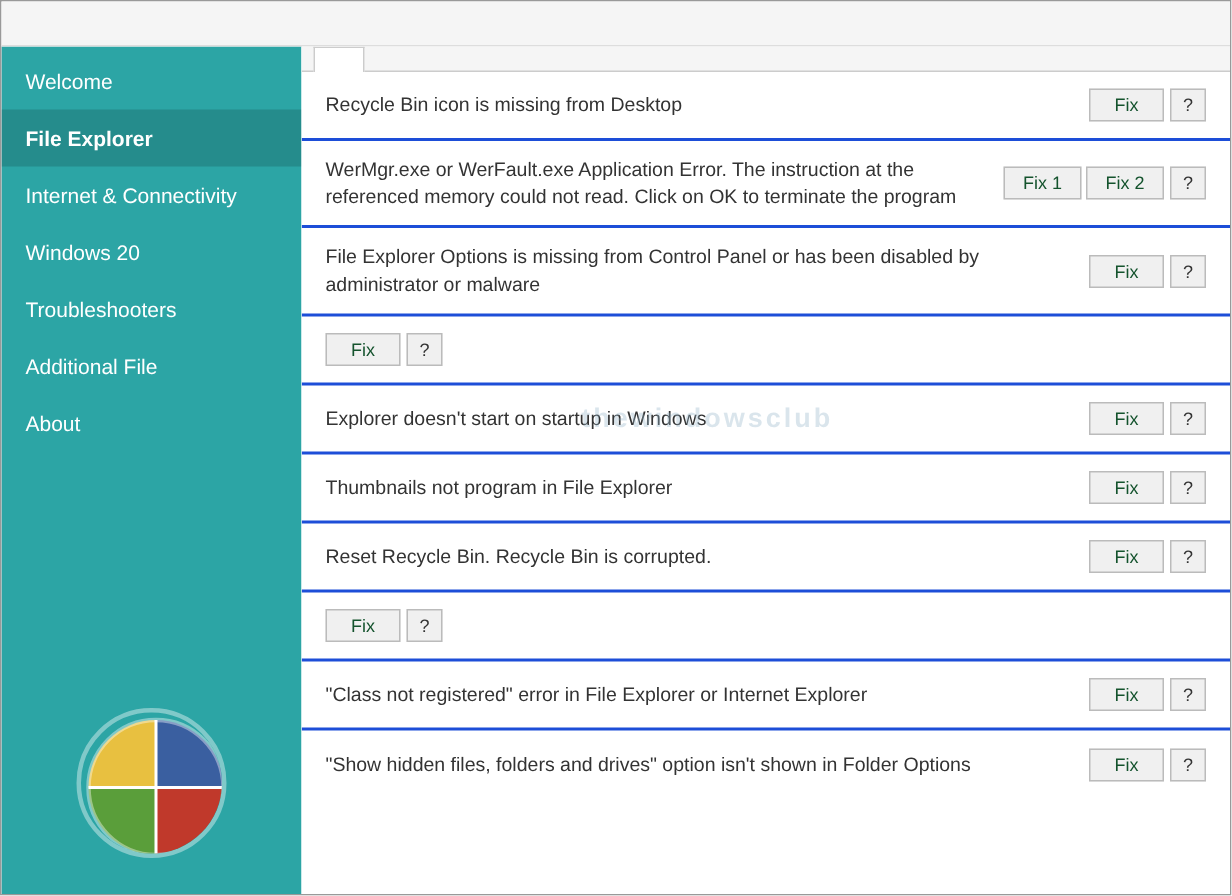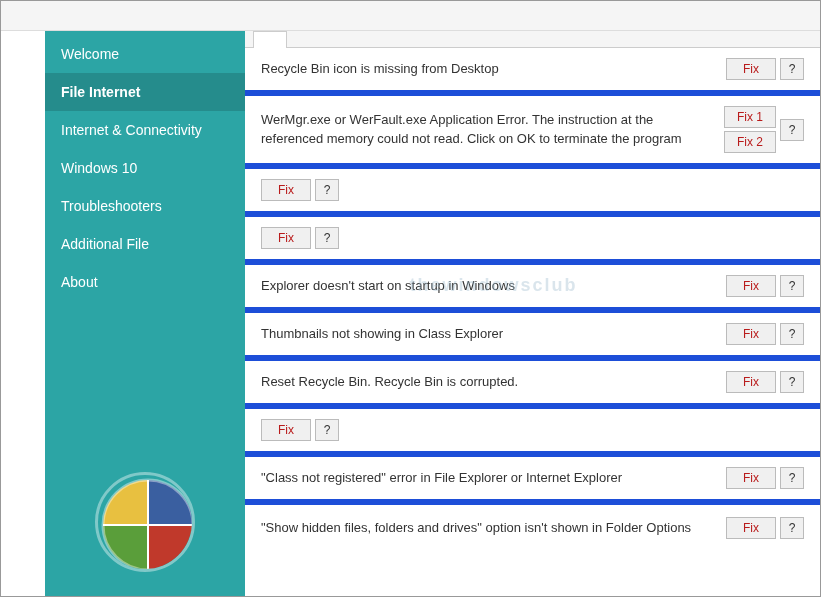--- a/index.html
+++ b/index.html
@@ -54,21 +54,20 @@
       flex: 1;
       overflow: hidden;
     }
     .sidebar {
       width: 200px;
       background: #2ca5a5;
       display: flex;
       flex-direction: column;
       color: #fff;
       flex-shrink: 0;
-      margin-left: 44px;
     }
     .sidebar-nav {
       flex: 1;
       padding-top: 4px;
     }
     .sidebar-item {
       padding: 11px 16px;
       cursor: pointer;
       font-size: 14px;
       color: #fff;
@@ -123,21 +122,21 @@
     }
     .content-area {
       flex: 1;
       overflow-y: auto;
       padding: 0;
     }
     .fix-row {
       display: flex;
       align-items: center;
       padding: 10px 16px;
-      border-bottom: 6px solid #1d4ed8;
+      border-bottom: 2px solid #1d4ed8;
       min-height: 46px;
     }
     .fix-row:last-child { border-bottom: none; }
     .fix-text {
       flex: 1;
       color: #333;
       font-size: 13px;
       line-height: 1.4;
       padding-right: 12px;
     }
@@ -156,21 +155,21 @@
       flex-shrink: 0;
       align-items: center;
     }
     .btn-fix {
       background: #f0f0f0;
       border: 1px solid #bbb;
       padding: 3px 12px;
       font-size: 12px;
       cursor: pointer;
       min-width: 50px;
-      color: #b91c1c;
+      color: #14532d;
     }
     .btn-help {
       background: #f0f0f0;
       border: 1px solid #bbb;
       padding: 3px 6px;
       font-size: 12px;
       cursor: pointer;
       color: #333;
       min-width: 24px;
     }
@@ -200,23 +199,23 @@
       <button class="titlebar-btn close"></button>
     </div>
   </div>
 
   <div class="content">
 
     <div class="sidebar">
       <div class="sidebar-nav">
 
       <div class="sidebar-item">Welcome</div>
-          <div class="sidebar-item active">File Internet</div>
+          <div class="sidebar-item active">File Explorer</div>
           <div class="sidebar-item">Internet &amp; Connectivity</div>
-          <div class="sidebar-item">Windows 10</div>
+          <div class="sidebar-item">Windows 20</div>
           <div class="sidebar-item">Troubleshooters</div>
           <div class="sidebar-item">Additional File</div>
           <div class="sidebar-item">About</div>
         </div>
       <div class="sidebar-logo">
         <div class="logo-circle">
           <svg width="100" height="100" viewBox="0 0 100 100">
 
             <path d="M50,50 L50,5 A45,45 0 0,1 95,50 Z" fill="#3a5fa0"></path>
 
@@ -244,48 +243,49 @@
       <div class="fix-row">
             <div class="fix-text">Recycle Bin icon is missing from Desktop</div>
             <div class="fix-buttons-row">
               <button class="btn-fix">Fix</button>
               <button class="btn-help">?</button>
             </div>
           </div>
           <div class="fix-row">
             <div class="fix-text">WerMgr.exe or WerFault.exe Application Error. The instruction at the referenced memory could not read. Click on OK to terminate the program</div>
             <div class="fix-buttons" style="display: flex; flex-direction: row; align-items: center; gap: 4px;">
-              <div style="display: flex; flex-direction: column; gap: 3px;">
+              <div style="display: flex; flex-direction: row; gap: 3px;">
                 <button class="btn-fix">Fix 1</button>
                 <button class="btn-fix">Fix 2</button>
               </div>
               <button class="btn-help">?</button>
             </div>
           </div>
           <div class="fix-row">
+            <div class="fix-text">File Explorer Options is missing from Control Panel or has been disabled by administrator or malware</div>
             <div class="fix-buttons-row">
               <button class="btn-fix">Fix</button>
               <button class="btn-help">?</button>
             </div>
           </div>
           <div class="fix-row">
             <div class="fix-buttons-row">
               <button class="btn-fix">Fix</button>
               <button class="btn-help">?</button>
             </div>
           </div>
           <div class="fix-row">
             <div class="fix-text watermark" style="position: relative;">Explorer doesn't start on startup in Windows<div class="watermark-overlay">thewindowsclub</div></div>
             <div class="fix-buttons-row">
               <button class="btn-fix">Fix</button>
               <button class="btn-help">?</button>
             </div>
           </div>
           <div class="fix-row">
-            <div class="fix-text">Thumbnails not showing in Class Explorer</div>
+            <div class="fix-text">Thumbnails not program in File Explorer</div>
             <div class="fix-buttons-row">
               <button class="btn-fix">Fix</button>
               <button class="btn-help">?</button>
             </div>
           </div>
           <div class="fix-row">
             <div class="fix-text">Reset Recycle Bin. Recycle Bin is corrupted.</div>
             <div class="fix-buttons-row">
               <button class="btn-fix">Fix</button>
               <button class="btn-help">?</button>

